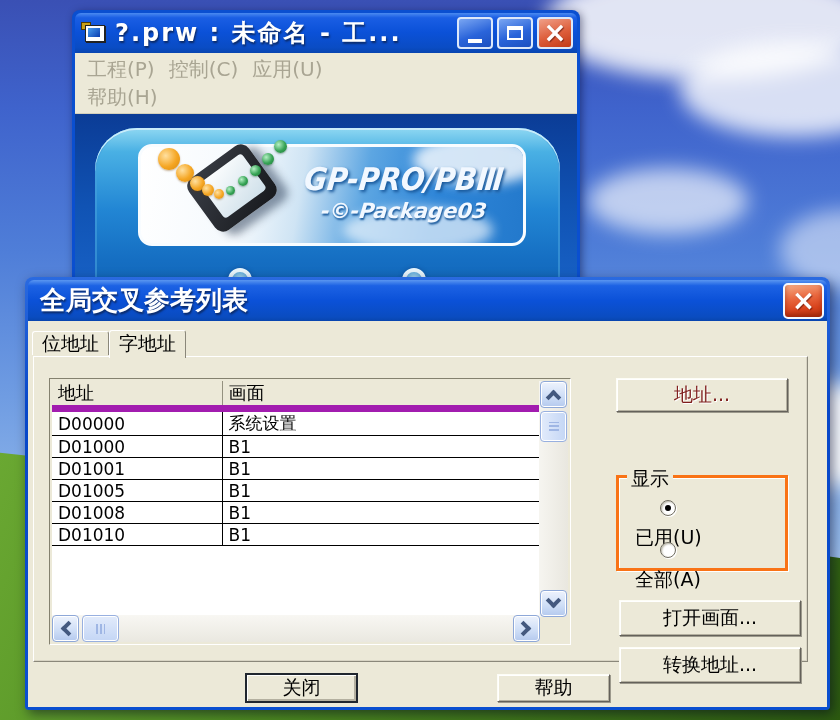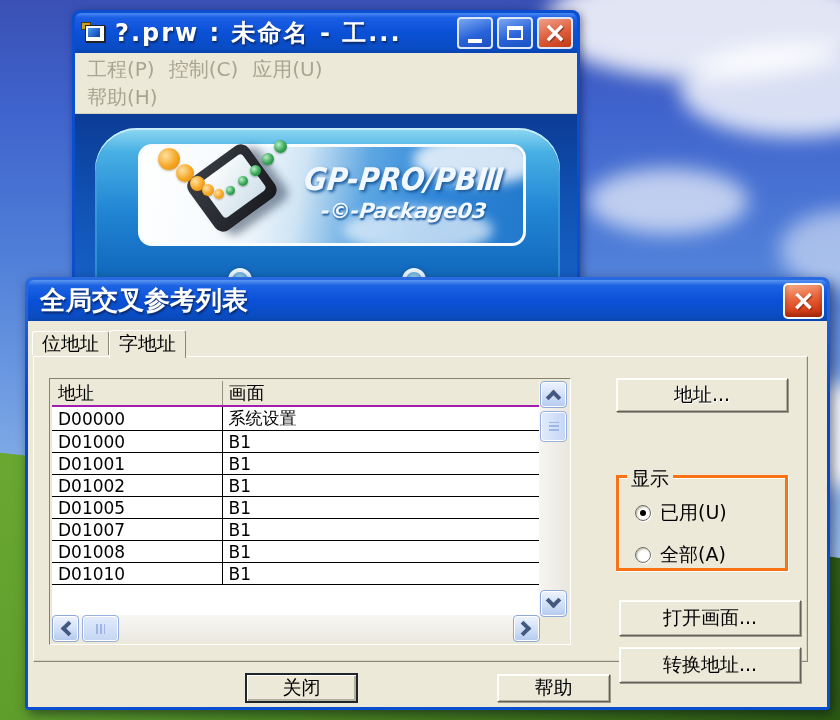--- a/index.html
+++ b/index.html
@@ -82,21 +82,21 @@
     border:1px solid #8a877a;border-bottom:none;border-left-color:#fff;border-top-color:#fff;border-radius:3px 3px 0 0;}
   .tab.active{height:28px;margin-bottom:-2px;padding-bottom:2px;z-index:4;}
   .tab-panel{position:absolute;left:5px;top:35px;width:775px;height:306px;background:#ece9d8;
     border:1px solid #8a877a;border-top-color:#fff;border-left-color:#fff;
     box-shadow:inset -1px -1px 0 #d8d4c4;}
   
   .table-box{position:absolute;left:15px;top:21px;width:522px;height:267px;background:#ece9d8;
     border:1px solid;border-color:#84816f #fff #fff #84816f;}
   .grid-area{position:absolute;left:2px;top:2px;width:488px;height:236px;overflow:hidden;background:#fff;}
   table{width:100%;border-collapse:collapse;font-family:"DejaVu Sans Mono","DejaVu Sans",monospace;}
-  th{height:23px;background:#ece9d8;border-bottom:2px solid #a21caf;font-weight:normal;text-align:left;padding:0 6px;font-size:18px;}
+  th{height:23px;background:#ece9d8;border-bottom:7px solid #a21caf;font-weight:normal;text-align:left;padding:0 6px;font-size:18px;}
   th + th{border-left:1px solid #94917f;}
   td{height:22px;border-bottom:1px solid #000;padding:0 6px;font-size:17px;white-space:nowrap;}
   td + td{border-left:1px solid #000;}
   th:first-child,td:first-child{width:170px;}
   
   .vscroll{position:absolute;top:2px;right:2px;width:29px;height:236px;background:linear-gradient(90deg,#f6f5f0,#e9e7df);}
   .hscroll{position:absolute;left:2px;bottom:2px;width:488px;height:27px;background:linear-gradient(180deg,#f8f7f3,#eae8e0);}
   .sb-btn{position:absolute;width:27px;height:27px;border:1px solid #8ea8d8;border-radius:4px;
     background:linear-gradient(180deg,#eef3fd,#cdddf6 60%,#b4c9ee);box-shadow:inset 0 0 0 1px #fff;
     display:flex;align-items:center;justify-content:center;}
@@ -113,31 +113,31 @@
   .chev{display:block;width:11px;height:11px;border:solid #44597f;border-width:4px 4px 0 0;}
   .chev.up{transform:translateY(3px) rotate(-45deg);}
   .chev.down{transform:translateY(-3px) rotate(135deg);}
   .chev.left{transform:translateX(3px) rotate(-135deg);}
   .chev.right{transform:translateX(-3px) rotate(45deg);}
   
   .xbtn{position:absolute;background:#ece9d8;color:#000;font-size:19px;
     border:1px solid;border-color:#fdfdf6 #64615a #64615a #fdfdf6;
     box-shadow:inset 1px 1px 0 #fff,inset -1px -1px 0 #b4b0a0,1px 1px 0 #9c998c;
     display:flex;align-items:center;justify-content:center;white-space:nowrap;}
-  .xbtn.disabled{color:#000000;text-shadow:1px 1px 0 #fff;}
+  .xbtn.disabled{color:#7f1d1d;text-shadow:1px 1px 0 #fff;}
   .btn-address{left:582px;top:21px;width:172px;height:34px;}
   .btn-open{left:585px;top:243px;width:182px;height:36px;}
   .btn-convert{left:585px;top:290px;width:182px;height:36px;}
   .btn-close-dlg{left:217px;top:352px;width:113px;height:30px;border:2px solid #20262e;
     box-shadow:inset 1px 1px 0 #fff,inset -2px -2px 0 #b4b0a0;}
   .btn-help{left:469px;top:353px;width:113px;height:28px;}
   .groupbox{position:absolute;left:582px;top:118px;width:172px;height:96px;
     border:3px solid #f97316;box-shadow:1px 1px 0 #fff,inset 1px 1px 0 #fff;}
   .group-label{position:absolute;left:8px;top:-12px;background:#ece9d8;padding:0 4px;font-size:19px;}
-  .radio-row{position:absolute;left:16px;display:flex;align-items:center;gap:9px;font-size:19px;white-space:nowrap;}
+  .radio-row{position:absolute;left:16px;display:flex;align-items:center;gap:9px;font-size:19px;white-space:nowrap;flex-direction:column;}
   .radio-row:nth-of-type(1){top:22px;} .radio-row:nth-of-type(2){top:64px;}
   .radio{width:16px;height:16px;border-radius:50%;background:#fff;position:relative;flex:none;
     border:1px solid #6e6b5e;box-shadow:inset 1px 1px 2px #b8b5a5,1px 1px 0 #fff;}
   .radio.on::after{content:"";position:absolute;left:4px;top:4px;width:6px;height:6px;border-radius:50%;background:#000;}
 </style>
 </head>
 <body>
 
 <div class="desktop">
   <div class="cloud c1"></div>
@@ -234,29 +234,21 @@
                   </tr>
                   <tr>
                     <td>D01000</td>
                     <td>B1</td>
                   </tr>
                   <tr>
                     <td>D01001</td>
                     <td>B1</td>
                   </tr>
                   <tr>
-                    <td>D01002</td>
-                    <td>B1</td>
-                  </tr>
-                  <tr>
                     <td>D01005</td>
-                    <td>B1</td>
-                  </tr>
-                  <tr>
-                    <td>D01007</td>
                     <td>B1</td>
                   </tr>
                   <tr>
                     <td>D01008</td>
                     <td>B1</td>
                   </tr>
                   <tr>
                     <td>D01010</td>
                     <td>B1</td>
                   </tr>

